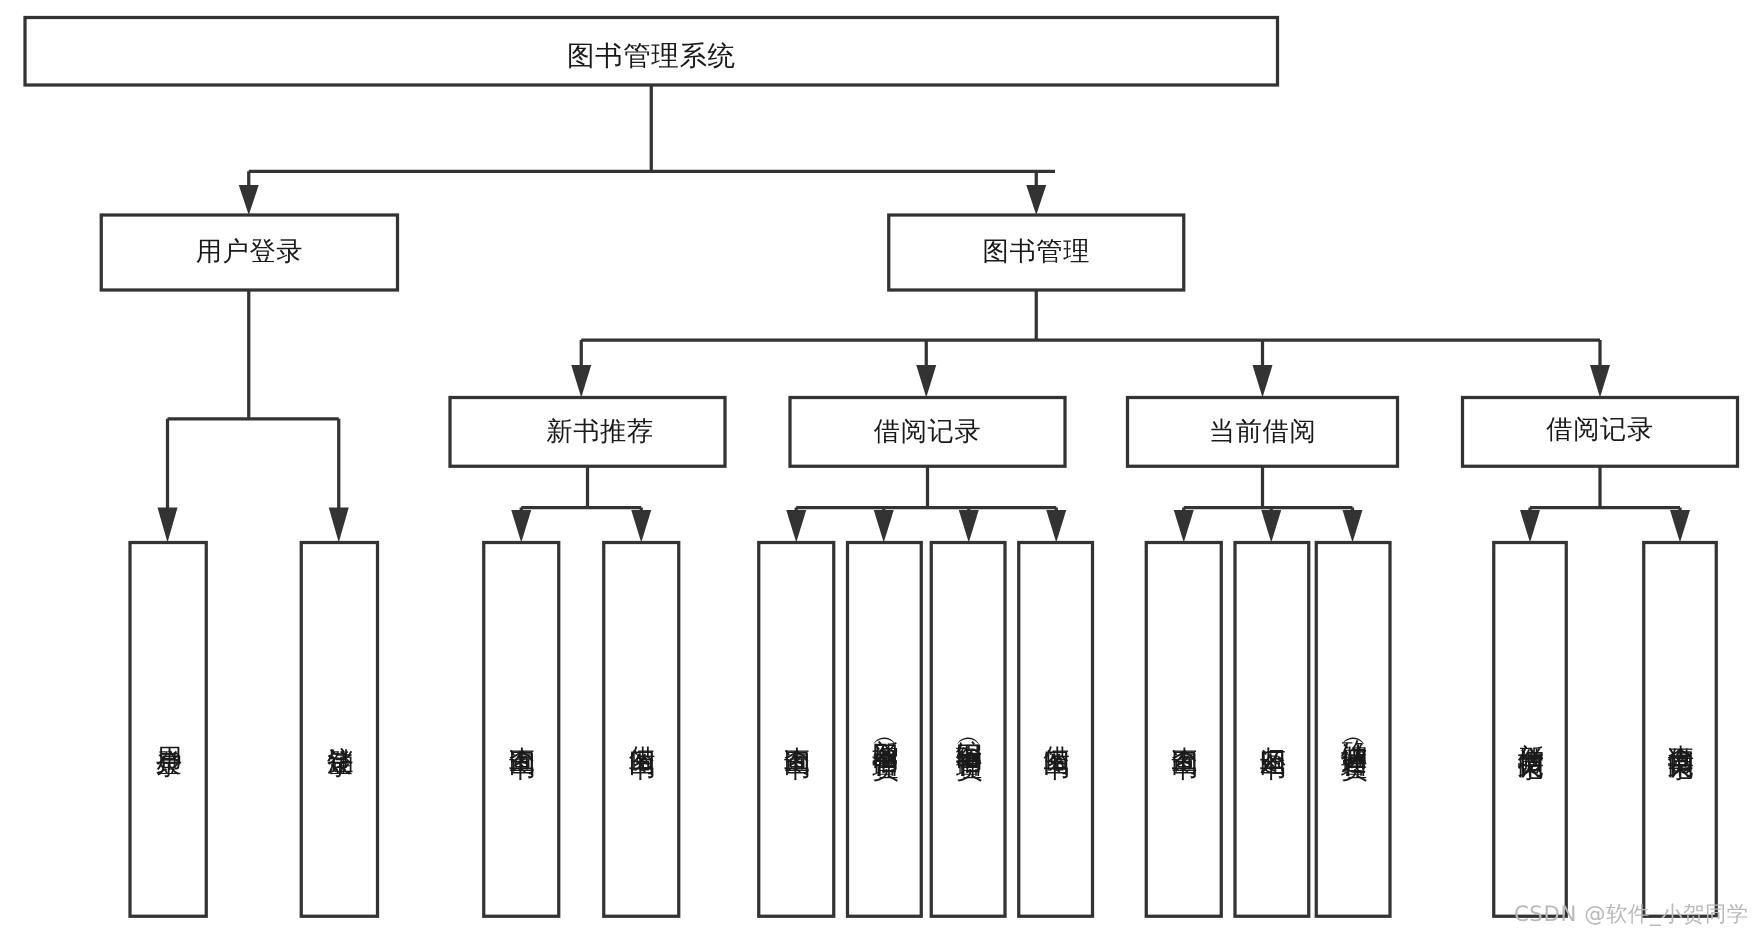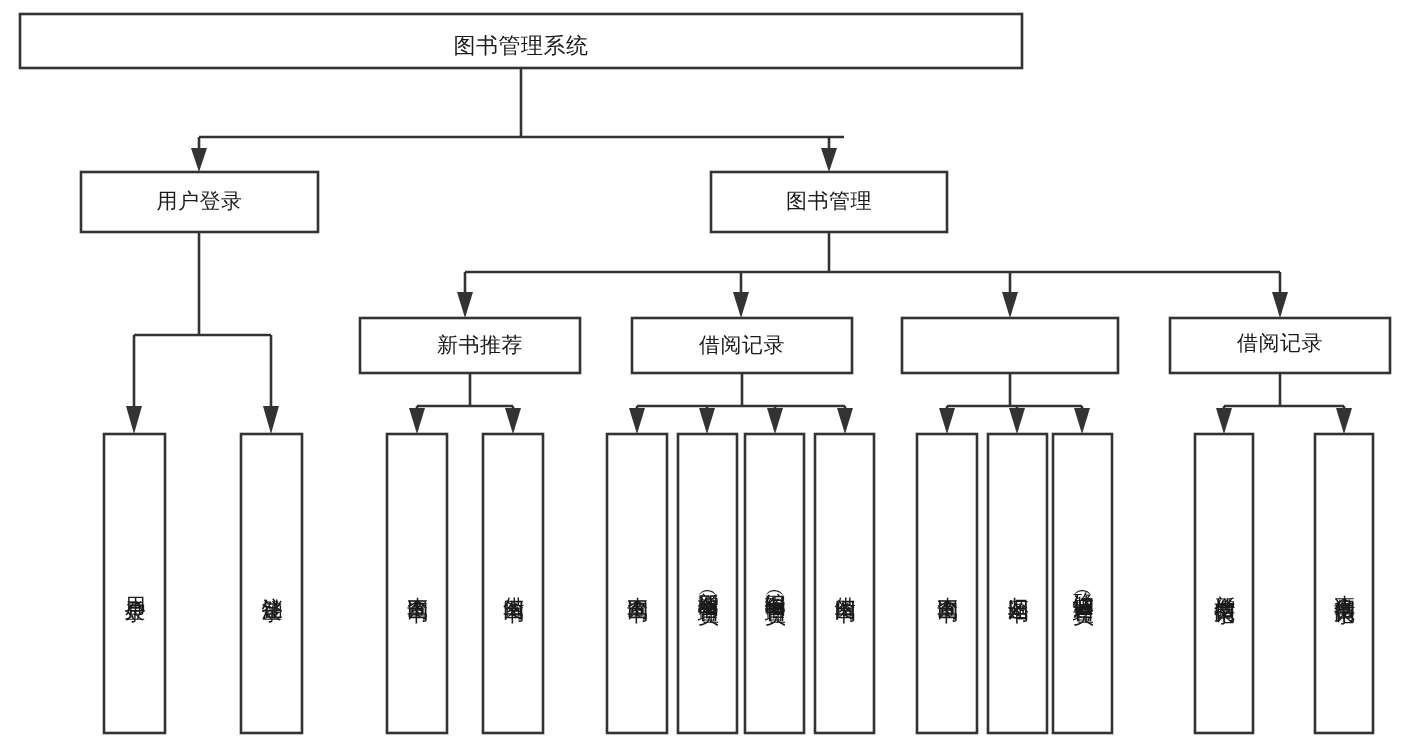--- a/index.html
+++ b/index.html
@@ -183,33 +183,35 @@
     </g>
   </svg>
 
   <div class="node-label-h node-label-root" style="left:20px; top:10px; width:1002px; height:72px;">图书管理系统</div>
 
   <div class="node-label-h" style="left:81px; top:172px; width:237px; height:60px;">用户登录</div>
   <div class="node-label-h" style="left:711px; top:172px; width:236px; height:60px;">图书管理</div>
 
   <div class="node-label-h" style="left:360px; top:318px; width:220px; height:55px;padding-left:10px;">新书推荐</div>
   <div class="node-label-h" style="left:632px; top:318px; width:220px; height:55px;">借阅记录</div>
+  <div class="node-label-h" style="left:902px; top:318px; width:216px; height:55px;">当前借阅</div>
   <div class="node-label-h" style="left:1170px; top:318px; width:220px; height:52px;">借阅记录</div>
 
   <div class="node-label-v" style="left:104px; top:434px; width:61px; height:299px;">用户登录</div>
   <div class="node-label-v" style="left:241px; top:434px; width:61px; height:299px;">注销登录</div>
 
   <div class="node-label-v" style="left:387px; top:434px; width:60px; height:299px;">查询图书</div>
   <div class="node-label-v" style="left:483px; top:434px; width:60px; height:299px;">借阅图书</div>
 
   <div class="node-label-v" style="left:607px; top:434px; width:60px; height:299px;">查询图书</div>
   <div class="node-label-v" style="left:678px; top:434px; width:59px; height:299px;">新增图书（管理员）</div>
   <div class="node-label-v" style="left:745px; top:434px; width:59px; height:299px;">编辑图书（管理员）</div>
   <div class="node-label-v" style="left:815px; top:434px; width:59px; height:299px;">借阅图书</div>
 
   <div class="node-label-v" style="left:917px; top:434px; width:60px; height:299px;">查询图书</div>
   <div class="node-label-v" style="left:988px; top:434px; width:59px; height:299px;">归还图书</div>
   <div class="node-label-v" style="left:1053px; top:434px; width:59px; height:299px;">确认归还（管理员）</div>
 
   <div class="node-label-v" style="left:1195px; top:434px; width:58px; height:299px;">新增借阅记录</div>
   <div class="node-label-v" style="left:1315px; top:434px; width:58px; height:299px;">查询借阅记录</div>
 
+  <div class="watermark">CSDN @软件_小贺同学</div>
 </div>
 
 </body></html>

